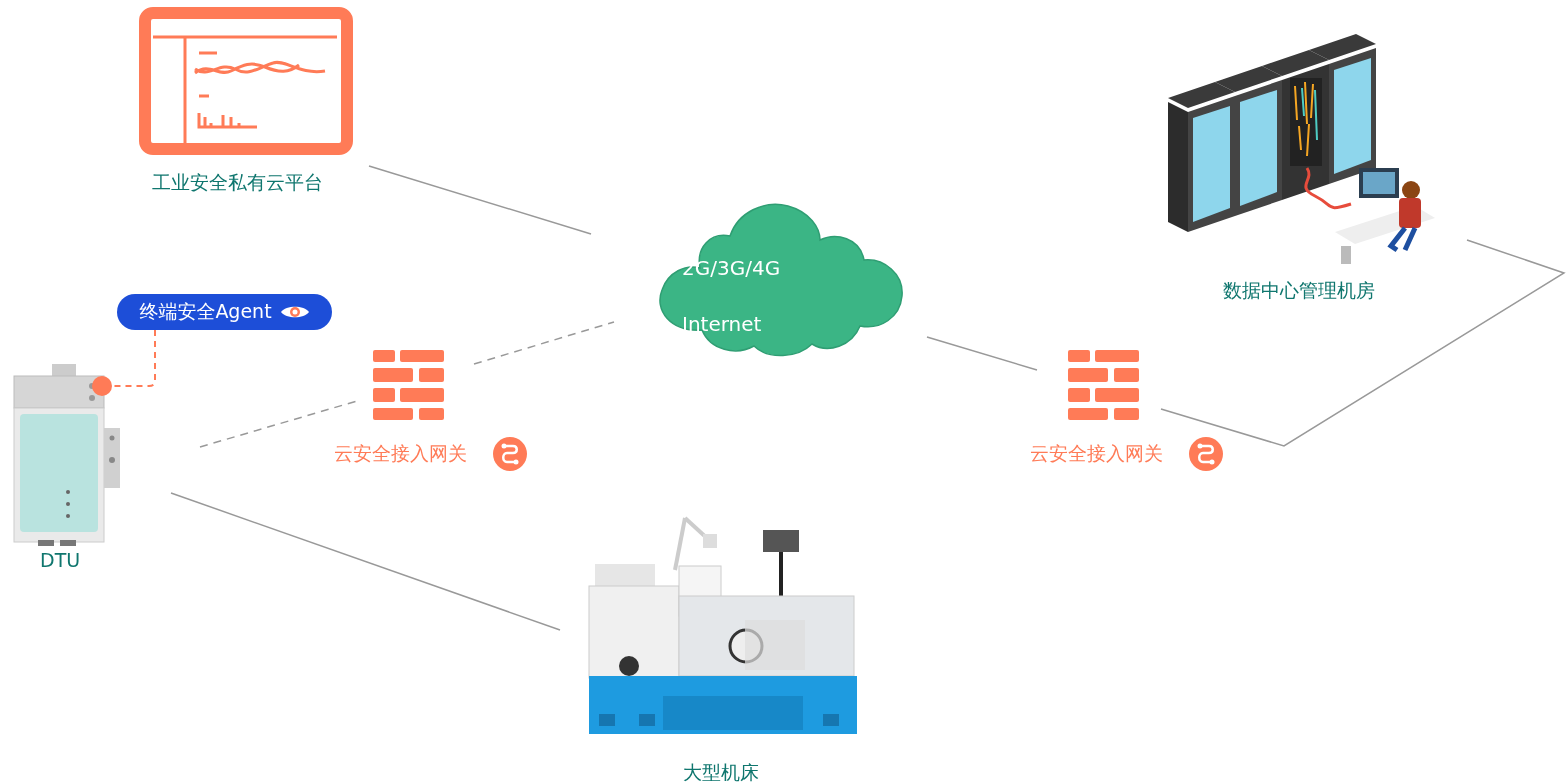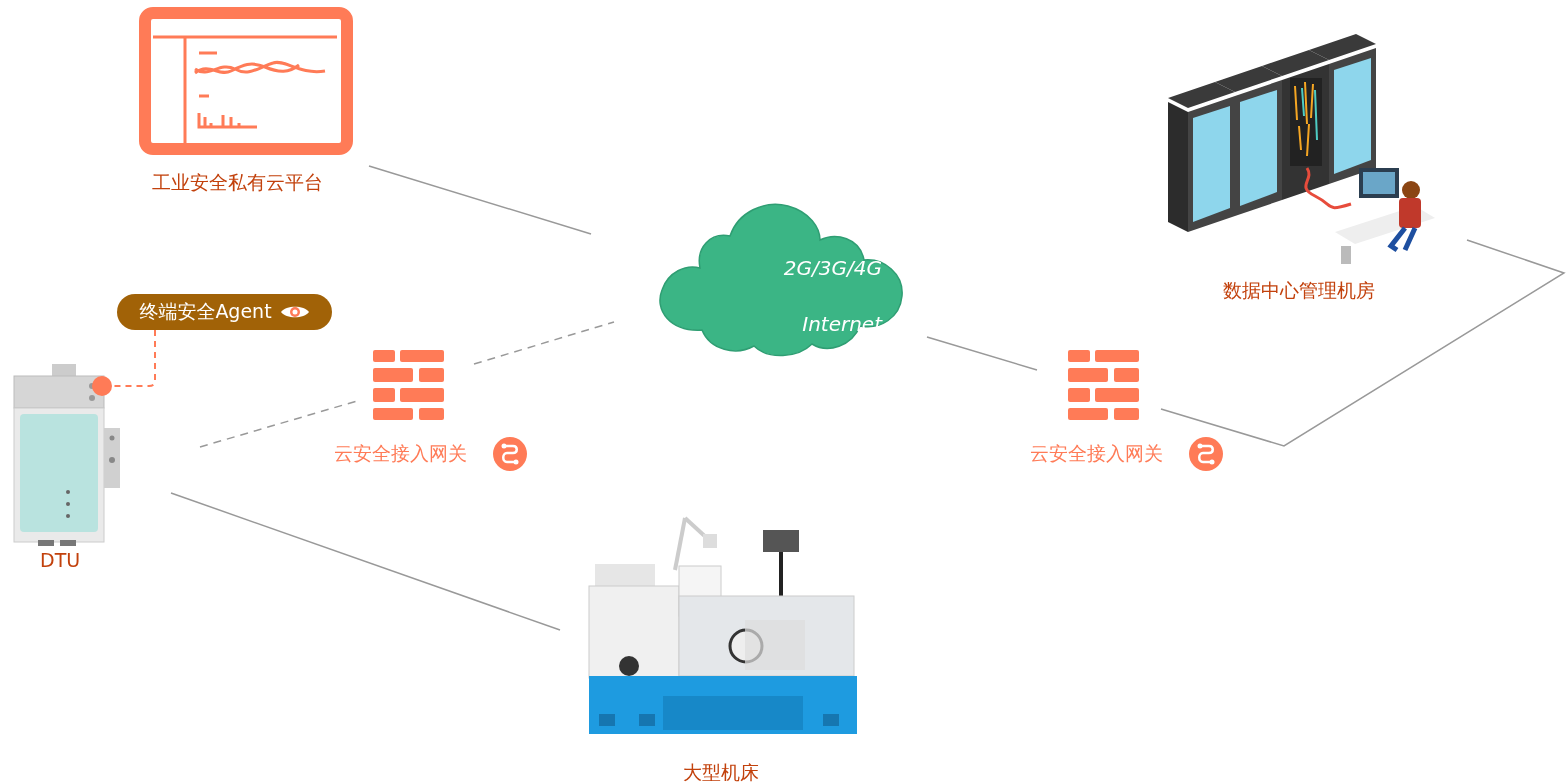--- a/index.html
+++ b/index.html
@@ -1,21 +1,21 @@
 <!DOCTYPE html>
 <html><head>
 <meta charset="utf-8">
 <style>
   html, body { margin:0; padding:0; background:#fff; }
   body { width:1566px; height:783px; position:relative; overflow:hidden; font-family:"DejaVu Sans", "Liberation Sans", sans-serif; }
   .abs { position:absolute; }
-  .label { position:absolute; color:#c2410c; font-size:19px; white-space:nowrap; }
+  .label { position:absolute; color:#0f766e; font-size:19px; white-space:nowrap; }
   .gw-label { position:absolute; color:#ff7b57; font-size:19px; white-space:nowrap; display:flex; align-items:center; gap:26px; }
-  .agent-pill { position:absolute; left:117px; top:294px; width:215px; height:36px; border-radius:18px; background:#a16207; color:#fff; font-size:19px; display:flex; align-items:center; justify-content:center; gap:8px; }
-  .cloud-text { position:absolute; color:#fff; font-size:20px; text-align:right; width:200px;font-style:italic; }
+  .agent-pill { position:absolute; left:117px; top:294px; width:215px; height:36px; border-radius:18px; background:#1d4ed8; color:#fff; font-size:19px; display:flex; align-items:center; justify-content:center; gap:8px; }
+  .cloud-text { position:absolute; color:#fff; font-size:20px; text-align:left; width:200px; }
 </style>
 </head>
 <body>
 
 <svg class="abs" style="left:0;top:0" width="1566" height="783">
   <line x1="369" y1="166" x2="591" y2="234" stroke="#999" stroke-width="1.5"></line>
   <line x1="474" y1="364" x2="614" y2="322" stroke="#999" stroke-width="1.5" stroke-dasharray="8,6"></line>
   <line x1="200" y1="447" x2="357" y2="401" stroke="#999" stroke-width="1.5" stroke-dasharray="8,6"></line>
   <line x1="171" y1="493" x2="560" y2="630" stroke="#999" stroke-width="1.5"></line>
   <line x1="927" y1="337" x2="1037" y2="370" stroke="#999" stroke-width="1.5"></line>

